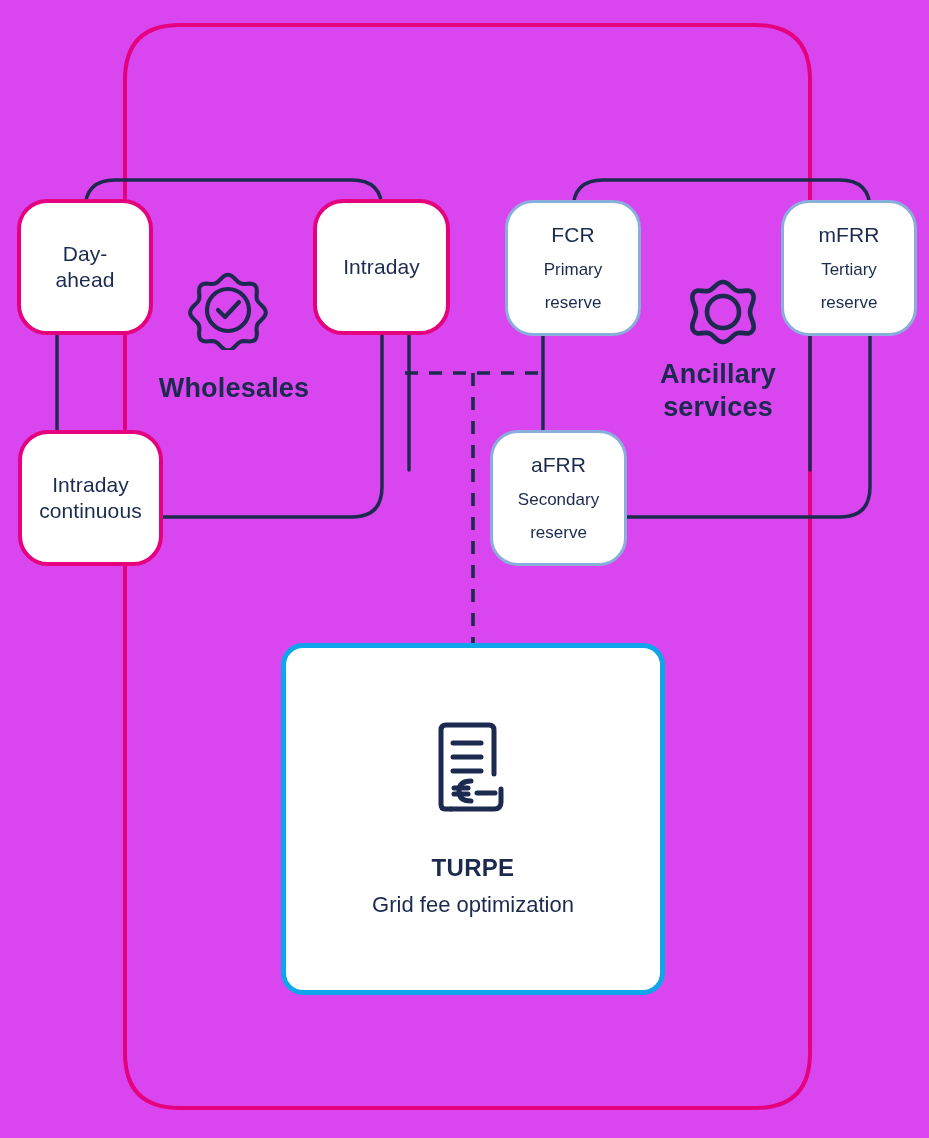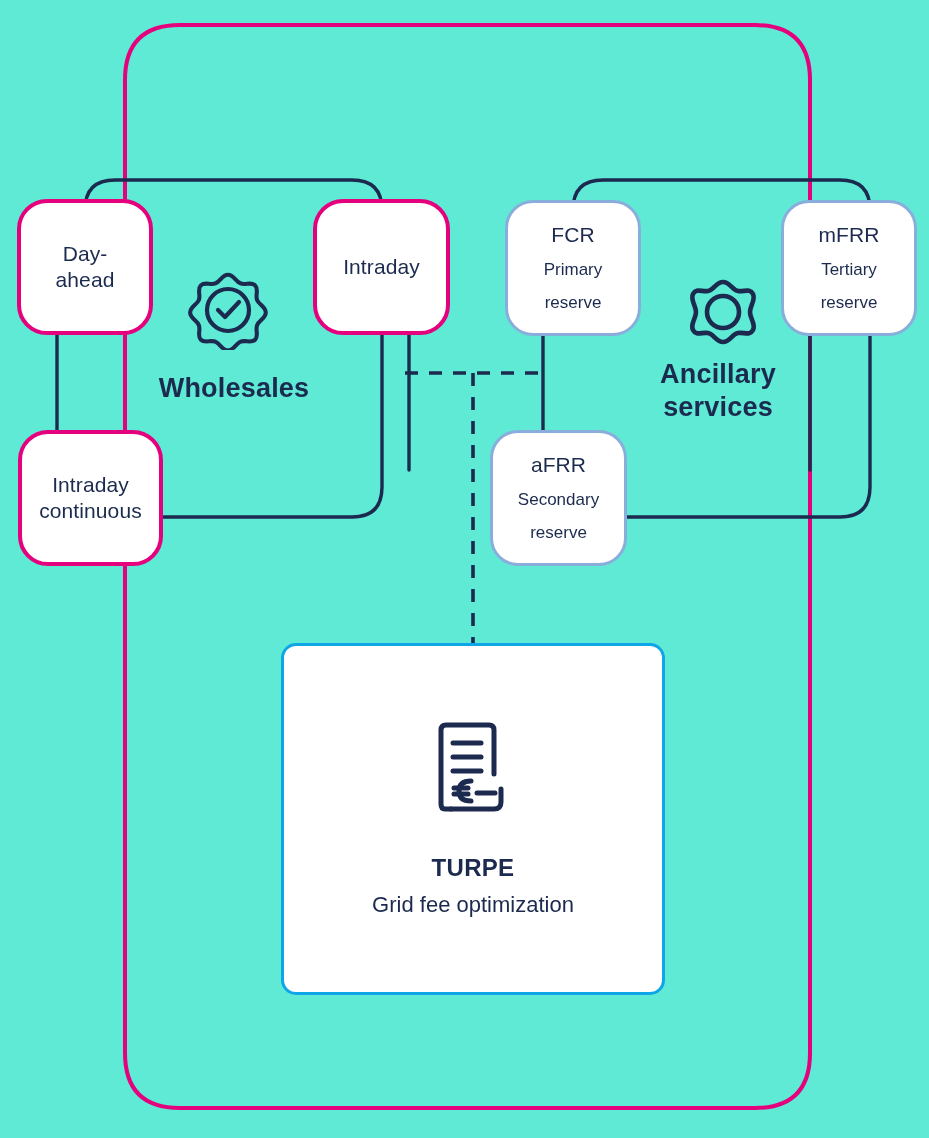--- a/index.html
+++ b/index.html
@@ -8,21 +8,21 @@
     background: #ffffff;
   }
   body {
     font-family: "Liberation Sans", sans-serif;
     -webkit-font-smoothing: antialiased;
   }
   #diagram-root {
     position: relative;
     width: 929px;
     height: 1138px;
-    background: #5eead4;
+    background: #d946ef;
     overflow: hidden;
   }
   svg.layer {
     position: absolute;
     top: 0;
     left: 0;
     width: 929px;
     height: 1138px;
   }
   
@@ -40,22 +40,22 @@
   }
   .node.pink {
     border: 4px solid #e5007d;
     border-radius: 30px;
   }
   .node.blue {
     border: 3px solid #8aaedc;
     border-radius: 28px;
   }
   .node.navy {
-    border: 3px solid #0ea5e9;
-    border-radius: 15px;
+    border: 5px solid #0ea5e9;
+    border-radius: 22px;
   }
   .node-title {
     font-size: 21px;
     font-weight: 400;
     color: #1b2a4e;
     letter-spacing: 0.1px;
   }
   .node-title.bold {
     font-weight: 700;
     font-size: 24px;

